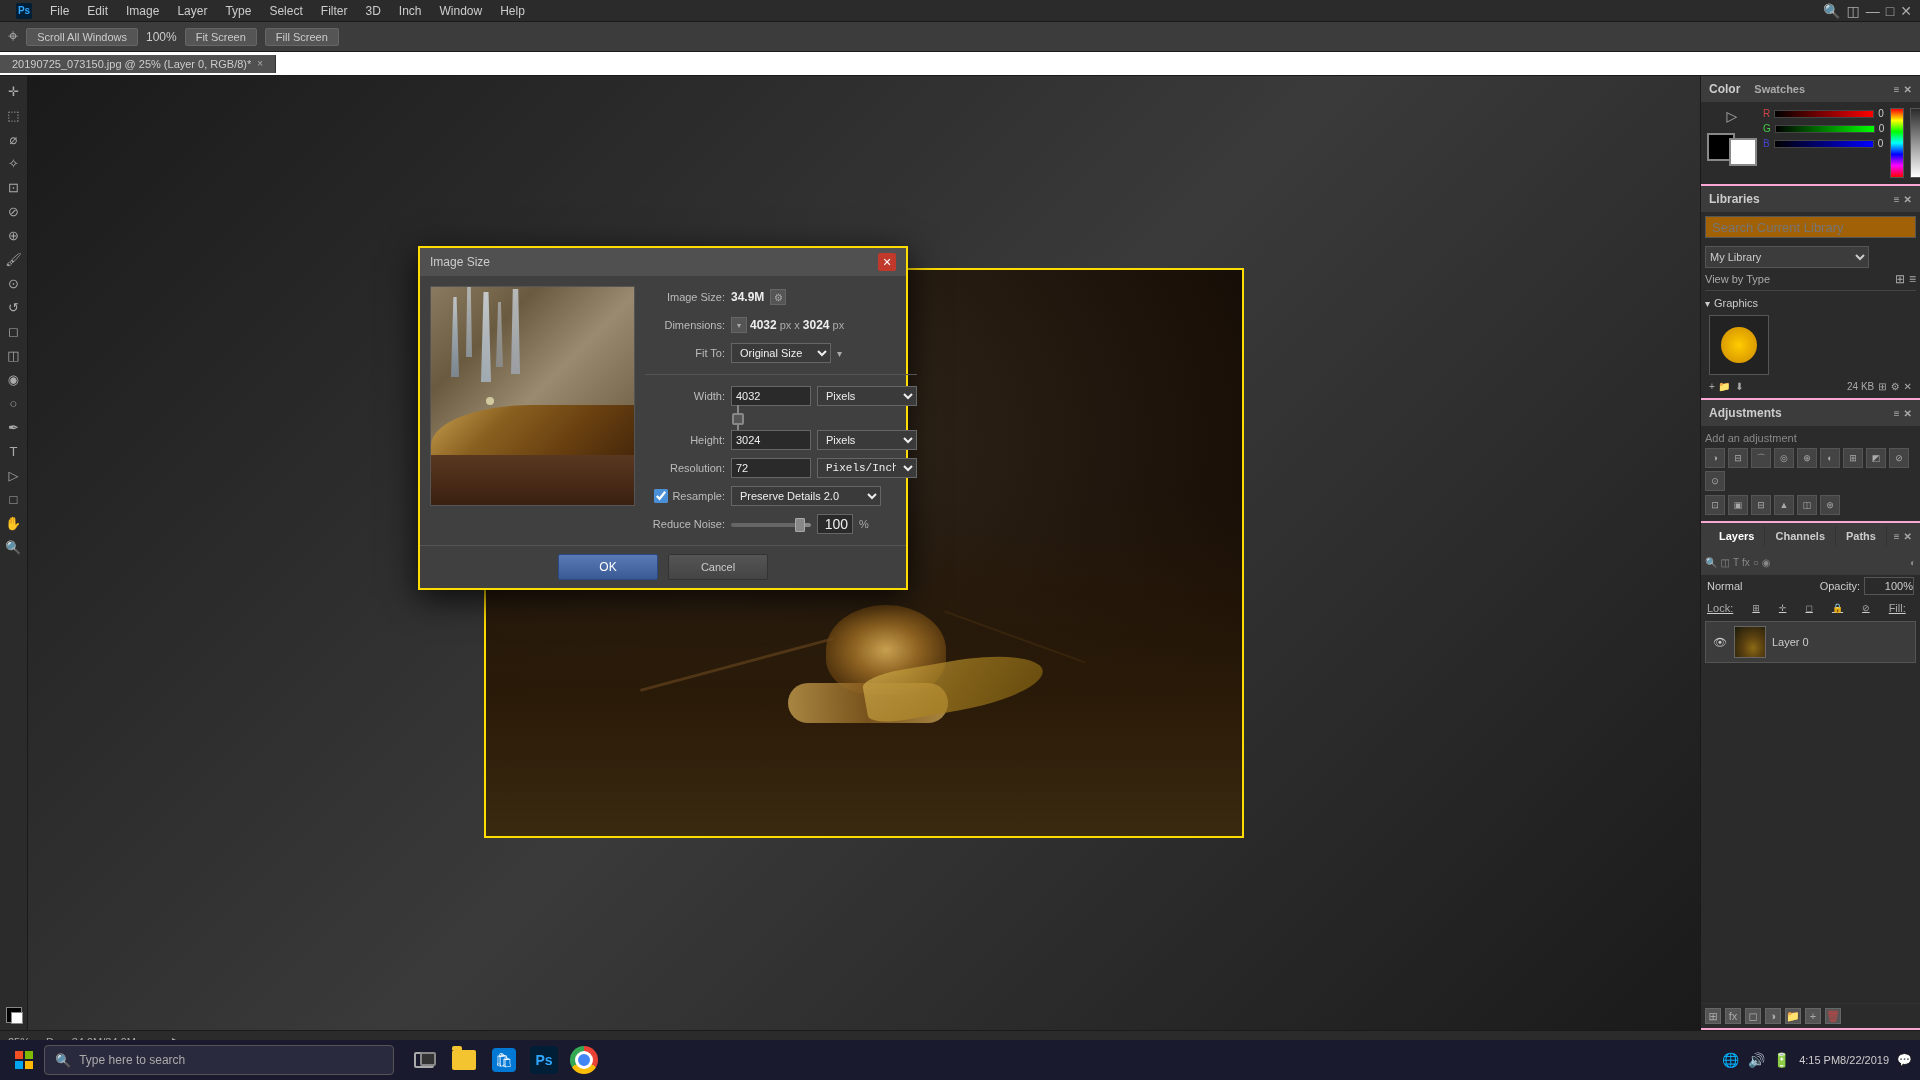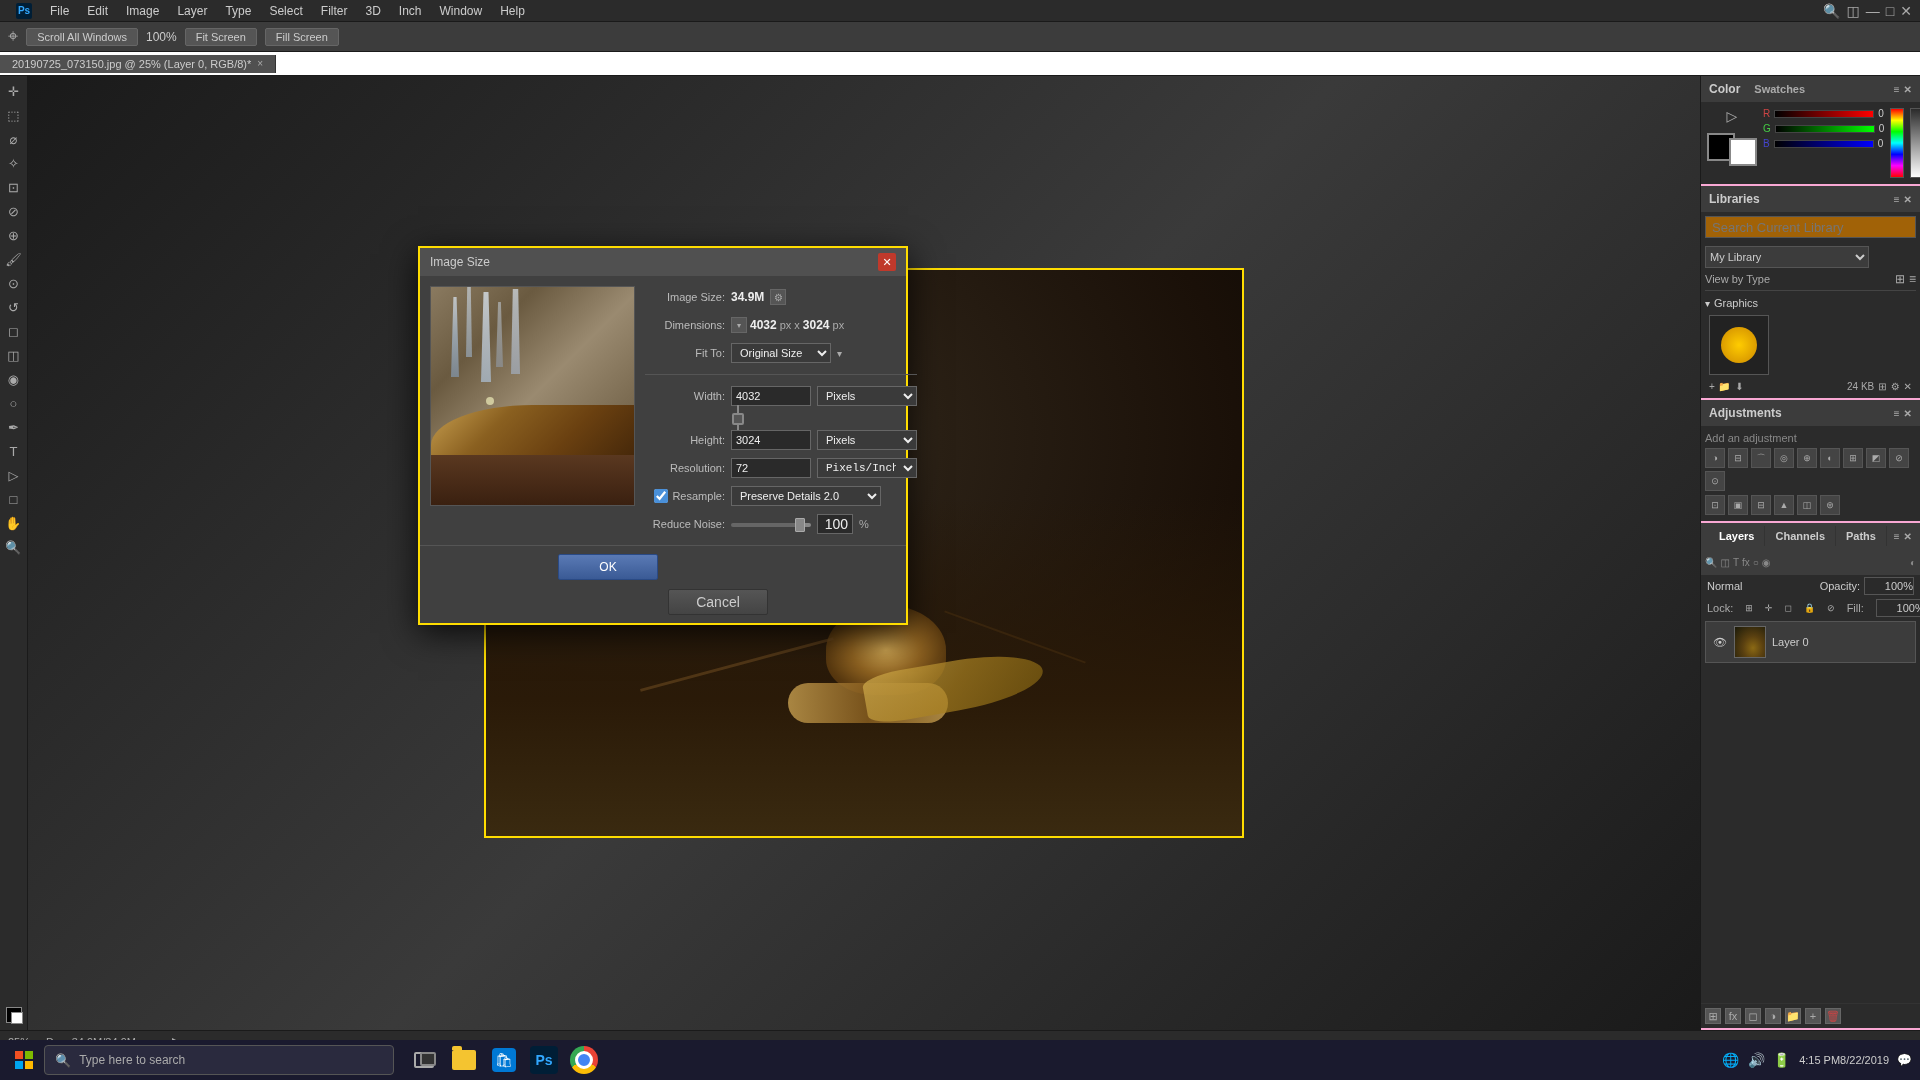--- a/index.html
+++ b/index.html
@@ -322,22 +322,23 @@
       background: #3c3c3c;
       display: flex;
       align-items: center;
       padding: 0 4px;
       gap: 3px;
     }
 
     .layer-lock-row {
       display: flex;
       align-items: center;
-      gap: 12px;
+      gap: 19px;
       padding: 2px 6px;
+      text-decoration: underline;
     }
 
     .layer-lock-icon {
       width: 14px;
       height: 14px;
       display: flex;
       align-items: center;
       justify-content: center;
       font-size: 9px;
       color: #aaa;
@@ -646,24 +647,23 @@
       cursor: pointer;
       border-radius: 2px;
     }
 
     .btn-cancel {
       width: 100px;
       height: 26px;
       background: linear-gradient(to bottom, #555, #444);
       border: 1px solid #333;
       color: #ccc;
-      font-size: 14px;
+      font-size: 11px;
       cursor: pointer;
       border-radius: 2px;
-      margin-top: 35px;
     }
 
     
     .win-icon {
       display: grid;
       grid-template-columns: 1fr 1fr;
       grid-template-rows: 1fr 1fr;
       gap: 2px;
       width: 18px;
       height: 18px;

